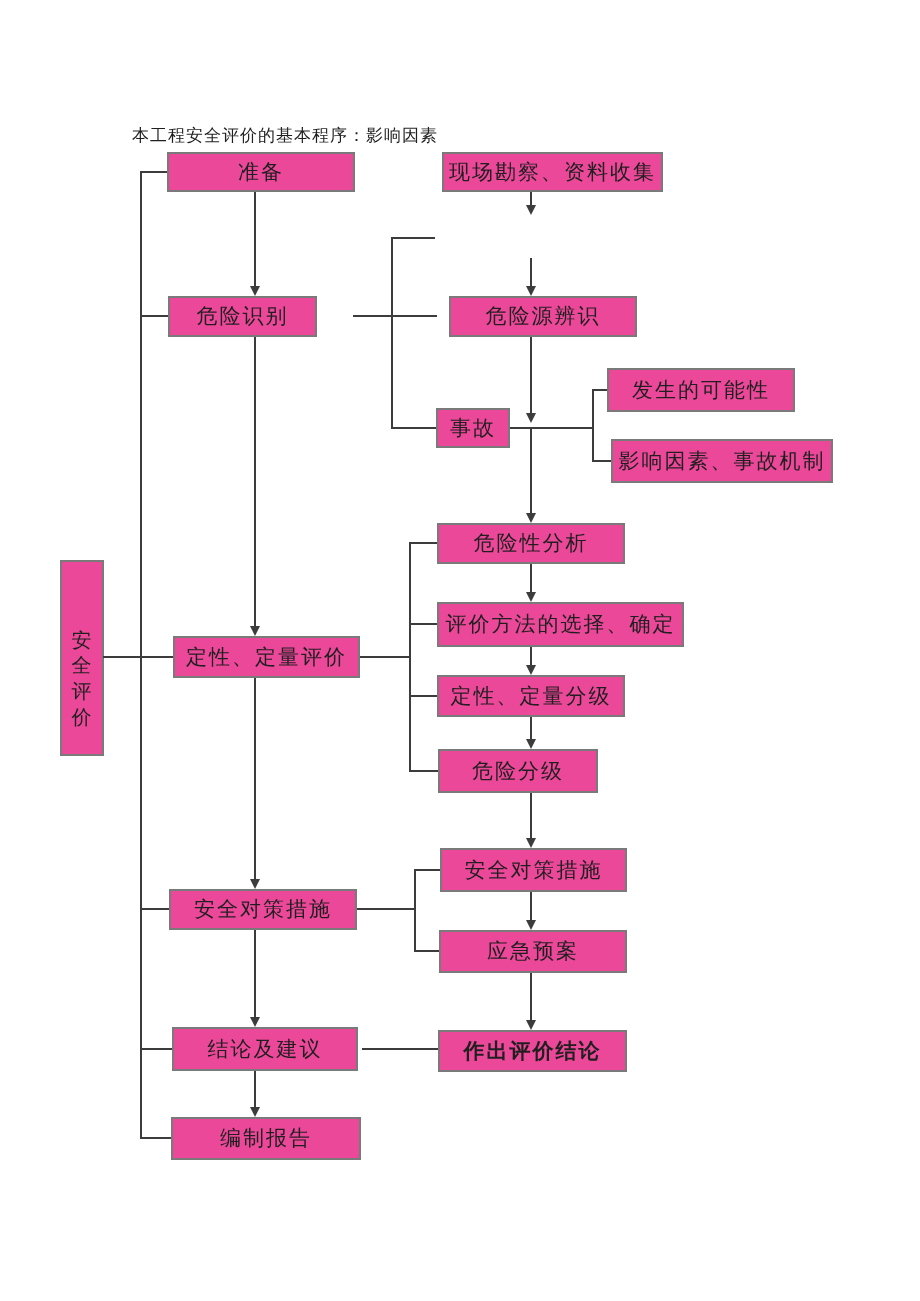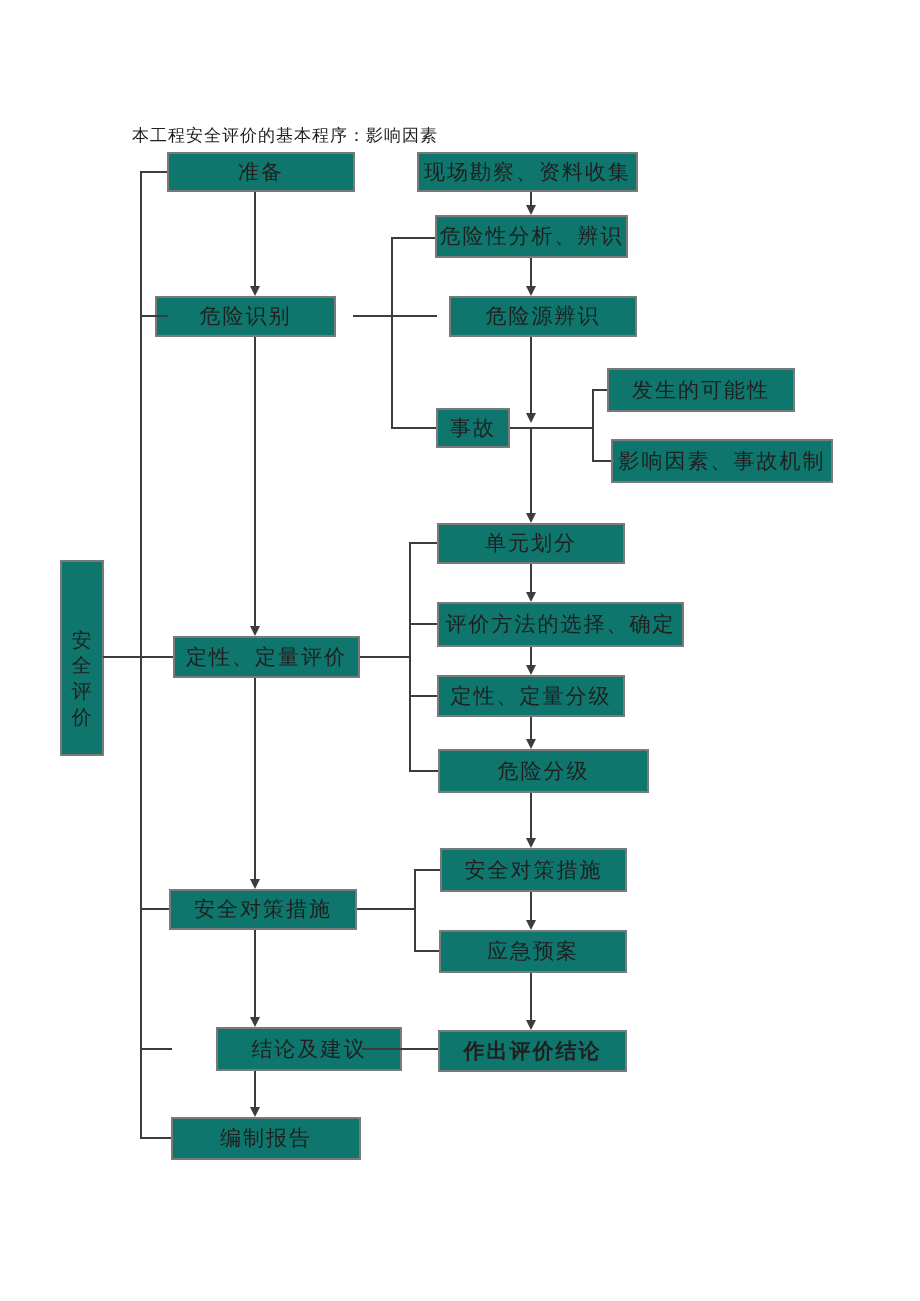--- a/index.html
+++ b/index.html
@@ -23,21 +23,21 @@
     position: absolute;
     left: 132px;
     top: 124px;
     font-size: 17px;
     letter-spacing: 1px;
     white-space: nowrap;
   }
   .node {
     position: absolute;
     border: 2px solid var(--border);
-    background: #0f766e;
+    background: #ec4899;
     display: flex;
     align-items: center;
     justify-content: center;
     font-size: 21px;
     letter-spacing: 2px;
     text-align: center;
     white-space: nowrap;
     line-height: 1;
   }
   .node.vertical {
@@ -60,36 +60,35 @@
 </head>
 <body>
 
 <div class="canvas">
 
   <div class="title">本工程安全评价的基本程序：影响因素</div>
 
   <div class="node vertical" style="left:60px; top:560px; width:44px; height:196px;">安全评价</div>
 
   <div class="node" style="left:167px; top:152px; width:188px; height:40px;">准备</div>
-  <div class="node" style="left:155px; top:296px; width:181px; height:41px;">危险识别</div>
+  <div class="node" style="left:168px; top:296px; width:149px; height:41px;">危险识别</div>
   <div class="node" style="left:173px; top:636px; width:187px; height:42px;">定性、定量评价</div>
   <div class="node" style="left:169px; top:889px; width:188px; height:41px;">安全对策措施</div>
-  <div class="node" style="left:172px; top:1027px; width:186px; height:44px;margin-left:44px;">结论及建议</div>
+  <div class="node" style="left:172px; top:1027px; width:186px; height:44px;">结论及建议</div>
   <div class="node" style="left:171px; top:1117px; width:190px; height:43px;">编制报告</div>
 
-  <div class="node" style="left:417px; top:152px; width:221px; height:40px;">现场勘察、资料收集</div>
-  <div class="node" style="left:435px; top:215px; width:193px; height:43px;">危险性分析、辨识</div>
+  <div class="node" style="left:442px; top:152px; width:221px; height:40px;">现场勘察、资料收集</div>
   <div class="node" style="left:449px; top:296px; width:188px; height:41px;">危险源辨识</div>
   <div class="node" style="left:436px; top:408px; width:74px; height:40px;">事故</div>
   <div class="node" style="left:607px; top:368px; width:188px; height:44px;">发生的可能性</div>
   <div class="node" style="left:611px; top:439px; width:222px; height:44px;">影响因素、事故机制</div>
-  <div class="node" style="left:437px; top:523px; width:188px; height:41px;">单元划分</div>
+  <div class="node" style="left:437px; top:523px; width:188px; height:41px;">危险性分析</div>
   <div class="node" style="left:437px; top:675px; width:188px; height:42px;">定性、定量分级</div>
   <div class="node" style="left:437px; top:602px; width:247px; height:45px;">评价方法的选择、确定</div>
-  <div class="node" style="left:438px; top:749px; width:211px; height:44px;">危险分级</div>
+  <div class="node" style="left:438px; top:749px; width:160px; height:44px;">危险分级</div>
   <div class="node" style="left:440px; top:848px; width:187px; height:44px;">安全对策措施</div>
   <div class="node" style="left:439px; top:930px; width:188px; height:43px;">应急预案</div>
   <div class="node" style="left:438px; top:1030px; width:189px; height:42px;font-weight:bold;">作出评价结论</div>
 
   <div class="vl" style="left:140px; top:172px; height:966px;"></div>
   <div class="hl" style="left:140px; top:171px; width:27px;"></div>
   <div class="hl" style="left:140px; top:315px; width:28px;"></div>
   <div class="hl" style="left:140px; top:908px; width:29px;"></div>
   <div class="hl" style="left:140px; top:1048px; width:32px;"></div>
   <div class="hl" style="left:140px; top:1137px; width:31px;"></div>

